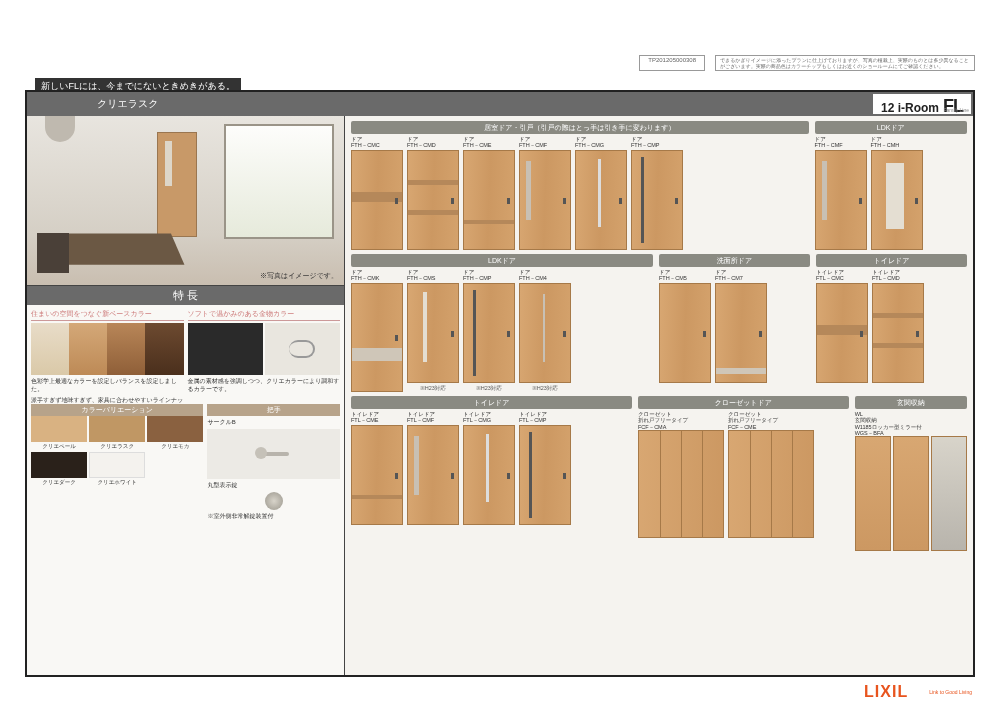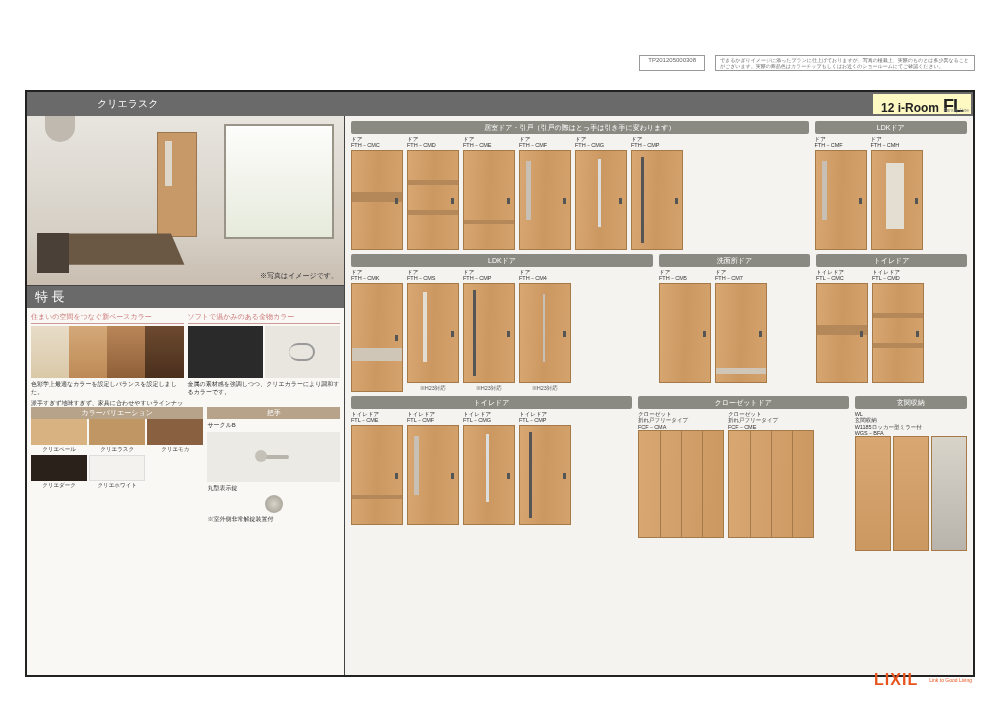--- a/index.html
+++ b/index.html
@@ -6,35 +6,35 @@
 body{font-family:"Hiragino Sans","Meiryo",sans-serif;background:#fff;width:1000px;height:707px;position:relative;font-size:8px;color:#333}
 .page{width:1000px;height:707px;position:relative}
 .topmeta{position:absolute;top:55px;right:25px;font-size:6px;display:flex;gap:10px}
 .topmeta .code{border:1px solid #999;padding:1px 8px;color:#666}
 .topmeta .note{border:1px solid #999;padding:1px 4px;max-width:260px;color:#666;font-size:5px;line-height:1.2}
 .catch{position:absolute;left:35px;top:78px;background:#333;color:#fff;font-size:9px;padding:2px 6px}
 .main{position:absolute;left:25px;right:25px;top:90px;bottom:30px;border:2px solid #222}
 .header{display:flex;align-items:center;background:#6a6a6a;color:#fff;height:24px}
 .header .title{font-size:12px;padding-left:12px;font-weight:500}
 .header .color{font-size:10px;margin-left:70px}
-.brand{position:absolute;right:2px;top:2px;background:#fef9c3;color:#222;padding:2px 8px;height:20px;display:flex;align-items:baseline;gap:4px}
+.brand{position:absolute;right:2px;top:2px;background:#ffffff;color:#222;padding:2px 8px;height:20px;display:flex;align-items:baseline;gap:4px}
 .brand .b1{font-size:12px;font-weight:600}
 .brand .b2{font-size:18px;font-weight:700;letter-spacing:-1px}
 .brand .b3{font-size:5px;color:#888;position:absolute;right:2px;bottom:1px}
 .content{display:flex;height:calc(100% - 24px)}
 .left{width:318px;display:flex;flex-direction:column;border-right:1px solid #444}
 .hero{height:170px;background:linear-gradient(180deg,#e8e5df 0%,#d5cfc5 70%,#c9beb0 100%);position:relative;border-bottom:1px solid #444}
 .hero-lamp{position:absolute;left:18px;top:0;width:30px;height:26px;background:#bfb9af;border-radius:0 0 20px 20px}
 .hero-window{position:absolute;right:10px;top:8px;width:110px;height:115px;background:linear-gradient(180deg,#fdfdfb,#e6eadb);border:2px solid #9a9488}
 .hero-door{position:absolute;left:130px;top:16px;width:40px;height:105px;background:#c89968;border:1px solid #9a7650}
 .hero-door::after{content:'';position:absolute;left:7px;top:8px;width:7px;height:45px;background:#ddd6c9}
 .hero-table{position:absolute;left:20px;bottom:20px;width:130px;height:35px;background:#6b5844;transform:perspective(80px) rotateX(28deg)}
 .hero-chair{position:absolute;left:10px;bottom:12px;width:32px;height:40px;background:#4a4038}
 .hero-cap{position:absolute;right:6px;bottom:4px;font-size:7px;color:#333}
-.feat-hdr{background:#6a6a6a;color:#fff;text-align:left;font-size:13px;padding:2px 8px}
+.feat-hdr{background:#6a6a6a;color:#fff;text-align:center;font-size:11px;padding:2px 8px}
 .feat{flex:1;display:flex;flex-direction:column;padding:4px;gap:3px;background:#f9f8f5}
 .feat-row1{display:flex;gap:4px;height:92px}
 .feat-col{flex:1}
 .feat-title{color:#c77; font-size:7px;border-bottom:1px solid #c99;margin-bottom:2px;padding-bottom:1px}
 .swatches{display:flex;height:52px;gap:0}
 .sw{flex:1}
 .sw1{background:linear-gradient(#e8dcc8,#dac9a8)}
 .sw2{background:linear-gradient(#d4a878,#bd8a56)}
 .sw3{background:linear-gradient(#b88658,#8f5f38)}
 .sw4{background:linear-gradient(#6d4a30,#4a2f1c)}
@@ -69,32 +69,33 @@
 .door{flex:1;background:linear-gradient(92deg,#d8a772,#cc9862 50%,#d4a26c);border:1px solid #a67948;position:relative;min-height:100px}
 .door.tall{min-height:100px}
 .handle-dot{position:absolute;right:4px;top:48%;width:3px;height:6px;background:#555}
 .d-slit-v{position:absolute;background:#c8c0b4}
 .d-band{position:absolute;left:0;right:0;background:#b5885a}
 .note-sm{font-size:5.5px;text-align:center;color:#555;margin-top:1px}
 .closet{background:linear-gradient(92deg,#d8a772,#cc9862);border:1px solid #a67948;min-height:108px;position:relative}
 .closet .fold{position:absolute;top:0;bottom:0;width:1px;background:#a67948}
 .genkan{display:flex;gap:2px;min-height:115px}
 .genkan>div{background:linear-gradient(#d8a772,#cc9862);border:1px solid #a67948;flex:1}
-.footer{position:absolute;right:28px;bottom:18px;display:flex;align-items:center;gap:11px}
+.footer{position:absolute;right:28px;bottom:6px;display:flex;align-items:center;gap:21px}
 .lixil{font-size:16px;font-weight:700;color:#e8541e;letter-spacing:1px}
 .lixil-tag{font-size:5px;color:#e8541e}
 </style>
 </head>
 <body>
 
 <div class="page">
   <div class="topmeta">
     <div class="code">TP201205000308</div>
     <div class="note">できるかぎりイメージに添ったプランに仕上げておりますが、写真の植栽上、実際のものとは多少異なることがございます。実際の商品色はカラーチップもしくはお近くのショールームにてご確認ください。</div>
   </div>
+  <div class="catch">新しいFLには、今までにないときめきがある。</div>
 
   <div class="main">
     <div class="header">
       <div class="color">クリエラスク</div>
       <div class="brand">
         <span class="b1">12 i-Room</span>
         <span class="b2">FL</span>
         <span class="b3">Family Line</span>
       </div>
     </div>

